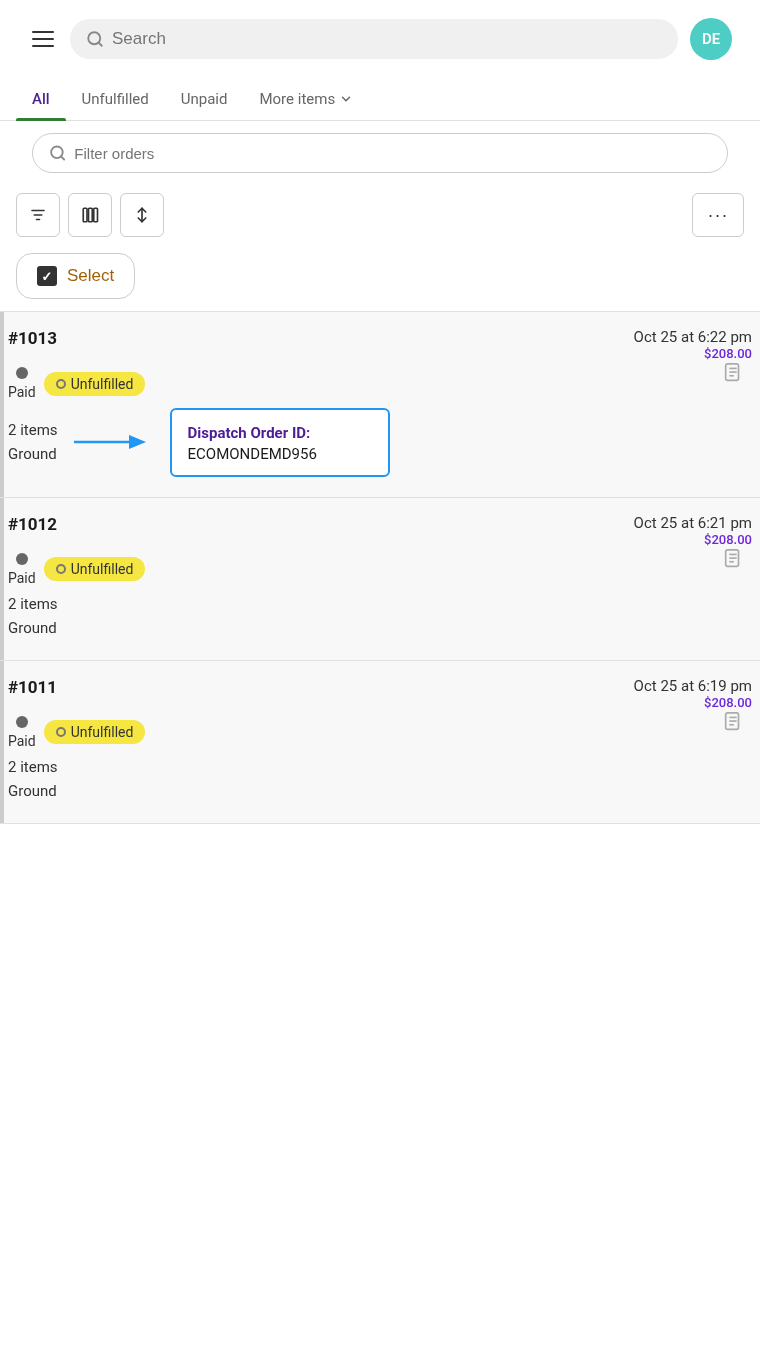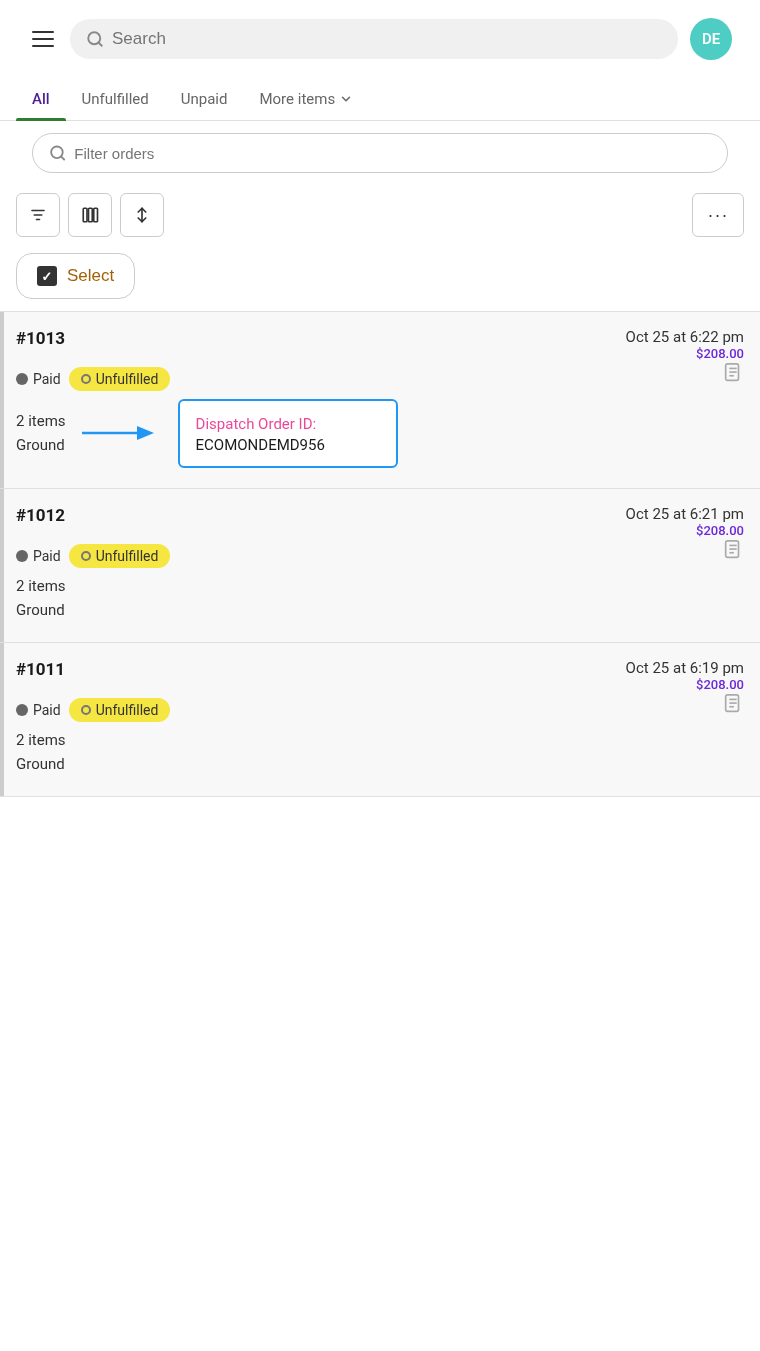--- a/index.html
+++ b/index.html
@@ -199,21 +199,21 @@
 
     
     .divider {
       height: 1px;
       background: #e0e0e0;
       margin: 0;
     }
 
     
     .order-card {
-      padding: 16px 16px 20px;
+      padding: 16px 8px 20px;
       border-bottom: 1px solid #e0e0e0;
       position: relative;
       background: #f8f8f8;
     }
     .order-card:nth-child(odd) {
       background: #f8f8f8;
     }
 
     .order-header {
       display: flex;
@@ -244,20 +244,21 @@
       align-items: center;
       gap: 8px;
       margin-bottom: 6px;
     }
     .badge-paid {
       display: flex;
       align-items: center;
       gap: 5px;
       font-size: 14px;
       color: #333;
+      flex-direction: column;
     }
     .badge-paid-dot {
       width: 12px;
       height: 12px;
       border-radius: 50%;
       background: #666;
     }
     .badge-unfulfilled {
       background: #f5e642;
       border-radius: 20px;
@@ -307,22 +308,22 @@
     }
     .dispatch-box {
       border: 2px solid #2196f3;
       border-radius: 6px;
       padding: 12px 16px;
       background: #fff;
       min-width: 220px;
     }
     .dispatch-box-title {
       font-size: 15px;
-      color: #ec4899;
-      font-weight: 400;
+      color: #4c1d95;
+      font-weight: 700;
       line-height: 1.5;
     }
     .dispatch-box-id {
       font-size: 15px;
       color: #1a1a1a;
       font-weight: 400;
     }
 
     
     .order-card-accent {

